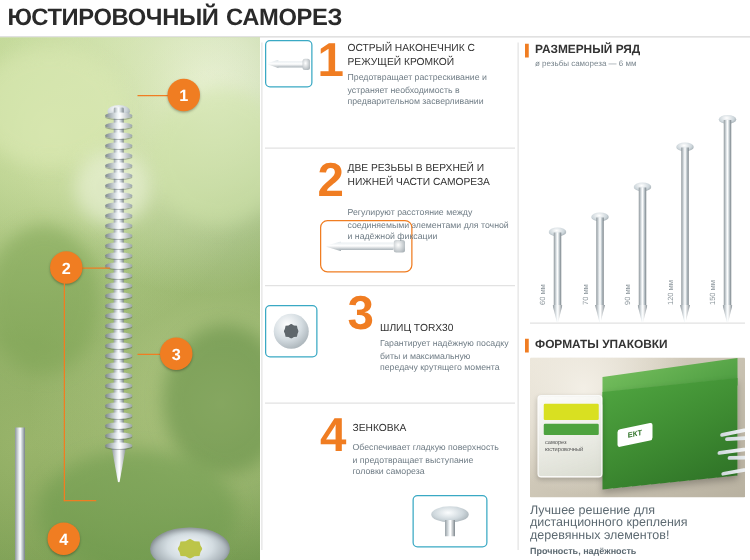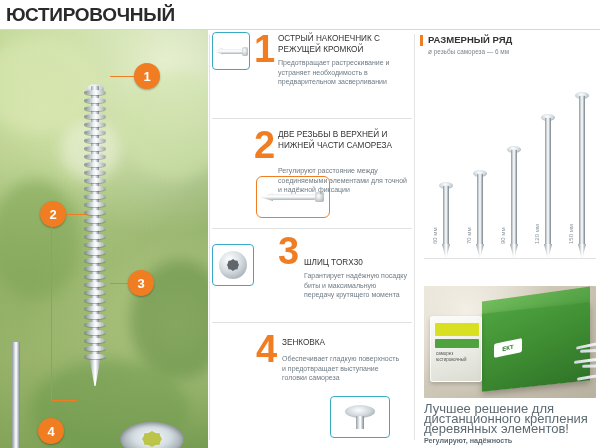--- a/index.html
+++ b/index.html
@@ -277,40 +277,41 @@
   .screws-pile {
     position:absolute; left:92px; top:36px; width:70px; height:44px;
   }
   .pile-s {
     position:absolute; height:3px; border-radius:2px;
     background:linear-gradient(90deg,#cfd7dc,#ffffff 50%,#9aa3a9);
   }
 
   .rt-foot {
     position:absolute; left:4px; top:372px; width:176px;
-    font-size:13px; color:#5d6a72; line-height:10px;
+    font-size:10px; color:#5d6a72; line-height:10px;
   }
   .rt-foot2 {
     position:absolute; left:4px; top:404px; width:176px;
     font-size:7.2px; color:#5d6a72; line-height:10px; font-weight:bold;
   }
   .rt-foot2 .orange { color:#f07d22; }
 
   .vsep {
     position:absolute; left:414px; top:34px; width:1px; height:406px; background:#e4e4e4;
   }
   .vsep2 {
     position:absolute; left:209px; top:34px; width:1px; height:406px; background:#e4e4e4;
   }
 </style>
 </head>
 <body>
 
 <div class="header">
   <span class="t1">ЮСТИРОВОЧНЫЙ</span>
+  <span class="t3">САМОРЕЗ</span>
 </div>
 <div class="header-rule"></div>
 
 <div class="photo">
   <div class="blur-blob b1"></div>
   <div class="blur-blob b2"></div>
   <div class="blur-blob b3"></div>
   <div class="blur-blob b4"></div>
   <div class="blur-blob b5"></div>
   <div class="blur-blob b6"></div>
@@ -473,20 +474,24 @@
     <div class="rscrew" style="left:150px; top:26px;">
       <div class="rs-head"></div>
       <div class="rs-shaft" style="height:150px"></div>
       <div class="rs-tip" style="top:156px"></div>
       <div class="rs-label" style="top:156px">150 мм</div>
     </div>
   </div>
 
   <div class="rt-rule" style="top:226px"></div>
 
+  <div class="pack-title">
+    <span class="bar"></span>
+    <span>ФОРМАТЫ УПАКОВКИ</span>
+  </div>
 
   <div class="pack-photo">
     <div class="box-lid"></div>
     <div class="box-green">
       <div class="box-label">ЕКТ</div>
       <div class="screws-pile">
         <div class="pile-s" style="left:2px; top:4px; width:56px; transform:rotate(-6deg)"></div>
         <div class="pile-s" style="left:6px; top:12px; width:60px; transform:rotate(3deg)"></div>
         <div class="pile-s" style="left:0px; top:20px; width:58px; transform:rotate(-2deg)"></div>
         <div class="pile-s" style="left:8px; top:28px; width:54px; transform:rotate(5deg)"></div>
@@ -495,16 +500,16 @@
     </div>
     <div class="bag">
       <div class="bag-strip"></div>
       <div class="bag-strip2"></div>
       <div class="bag-txt">саморез юстировочный</div>
     </div>
   </div>
 
   <div class="rt-foot">Лучшее решение для дистанционного крепления деревянных элементов!</div>
   <div class="rt-foot2">
-    <span>Регулируют, надёжность</span><br>
+    <span>Прочность, надёжность</span><br>
     <span class="orange">и точность монтажа!</span>
   </div>
 </div>
 
 </body></html>

